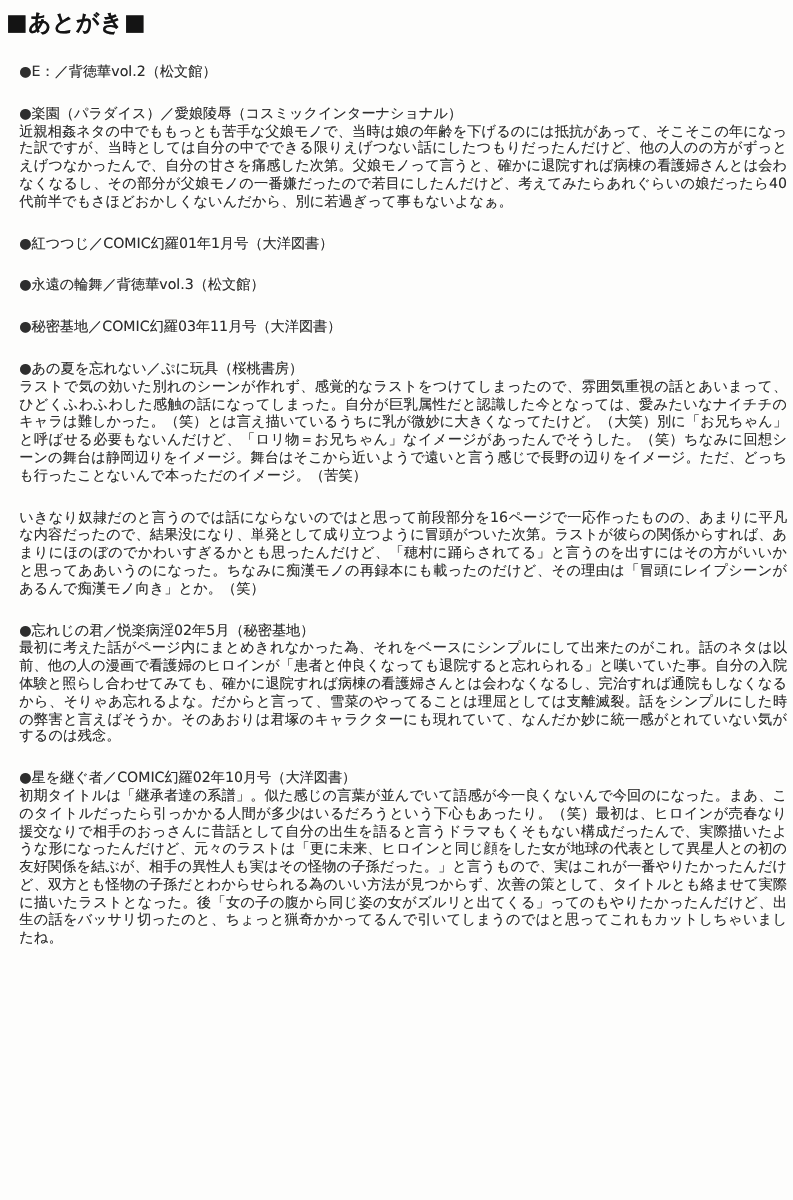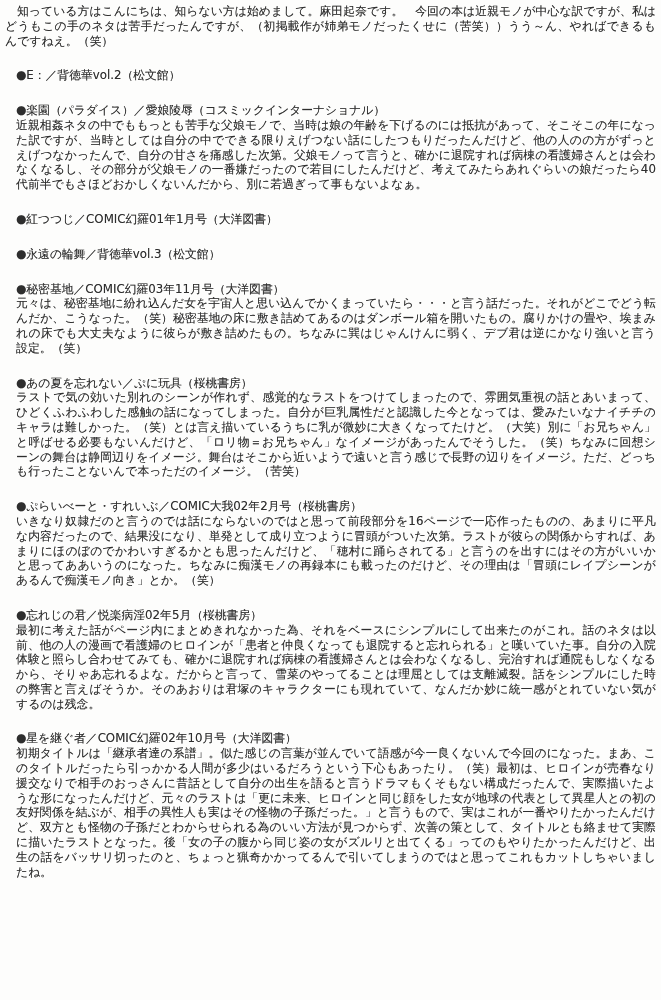--- a/index.html
+++ b/index.html
@@ -37,51 +37,49 @@
     font-size: 11.8px;
     line-height: 14.8px;
     margin: 0;
     text-shadow: 0 0 0.4px rgba(40,40,40,0.45);
   }
 </style>
 </head>
 <body>
 
 <div class="page">
+  <h1 class="title">■あとがき■</h1>
 
-  <p class="para">　知っている方はこんにちは、知らない方は始めまして。麻田起奈です。　今回の本は近親モノが中心な訳ですが、私はどうもこの手のネタは苦手だったんですが、（初掲載作が姉弟モノだったくせに（苦笑））うう～ん、やればできるもんですねえ。（笑）</p>
 
   <div id="sections">
       <div class="sec">
         <p class="sec-title">●E：／背徳華vol.2（松文館）</p>
       </div>
       <div class="sec">
         <p class="sec-title">●楽園（パラダイス）／愛娘陵辱（コスミックインターナショナル）</p>
         <p class="para">近親相姦ネタの中でももっとも苦手な父娘モノで、当時は娘の年齢を下げるのには抵抗があって、そこそこの年になった訳ですが、当時としては自分の中でできる限りえげつない話にしたつもりだったんだけど、他の人のの方がずっとえげつなかったんで、自分の甘さを痛感した次第。父娘モノって言うと、確かに退院すれば病棟の看護婦さんとは会わなくなるし、その部分が父娘モノの一番嫌だったので若目にしたんだけど、考えてみたらあれぐらいの娘だったら40代前半でもさほどおかしくないんだから、別に若過ぎって事もないよなぁ。</p>
       </div>
       <div class="sec">
         <p class="sec-title">●紅つつじ／COMIC幻羅01年1月号（大洋図書）</p>
       </div>
       <div class="sec">
         <p class="sec-title">●永遠の輪舞／背徳華vol.3（松文館）</p>
       </div>
       <div class="sec">
         <p class="sec-title">●秘密基地／COMIC幻羅03年11月号（大洋図書）</p>
-        <p class="para">元々は、秘密基地に紛れ込んだ女を宇宙人と思い込んでかくまっていたら・・・と言う話だった。それがどこでどう転んだか、こうなった。（笑）秘密基地の床に敷き詰めてあるのはダンボール箱を開いたもの。腐りかけの畳や、埃まみれの床でも大丈夫なように彼らが敷き詰めたもの。ちなみに巽はじゃんけんに弱く、デブ君は逆にかなり強いと言う設定。（笑）</p>
       </div>
       <div class="sec">
         <p class="sec-title">●あの夏を忘れない／ぷに玩具（桜桃書房）</p>
         <p class="para">ラストで気の効いた別れのシーンが作れず、感覚的なラストをつけてしまったので、雰囲気重視の話とあいまって、ひどくふわふわした感触の話になってしまった。自分が巨乳属性だと認識した今となっては、愛みたいなナイチチのキャラは難しかった。（笑）とは言え描いているうちに乳が微妙に大きくなってたけど。（大笑）別に「お兄ちゃん」と呼ばせる必要もないんだけど、「ロリ物＝お兄ちゃん」なイメージがあったんでそうした。（笑）ちなみに回想シーンの舞台は静岡辺りをイメージ。舞台はそこから近いようで遠いと言う感じで長野の辺りをイメージ。ただ、どっちも行ったことないんで本っただのイメージ。（苦笑）</p>
       </div>
       <div class="sec">
-        <p class="sec-title">●ぷらいべーと・すれいぶ／COMIC大我02年2月号（桜桃書房）</p>
         <p class="para">いきなり奴隷だのと言うのでは話にならないのではと思って前段部分を16ページで一応作ったものの、あまりに平凡な内容だったので、結果没になり、単発として成り立つように冒頭がついた次第。ラストが彼らの関係からすれば、あまりにほのぼのでかわいすぎるかとも思ったんだけど、「穂村に踊らされてる」と言うのを出すにはその方がいいかと思ってああいうのになった。ちなみに痴漢モノの再録本にも載ったのだけど、その理由は「冒頭にレイプシーンがあるんで痴漢モノ向き」とか。（笑）</p>
       </div>
       <div class="sec">
-        <p class="sec-title">●忘れじの君／悦楽病淫02年5月（桜桃書房）</p>
+        <p class="sec-title">●忘れじの君／悦楽病淫02年5月（秘密基地）</p>
         <p class="para">最初に考えた話がページ内にまとめきれなかった為、それをベースにシンプルにして出来たのがこれ。話のネタは以前、他の人の漫画で看護婦のヒロインが「患者と仲良くなっても退院すると忘れられる」と嘆いていた事。自分の入院体験と照らし合わせてみても、確かに退院すれば病棟の看護婦さんとは会わなくなるし、完治すれば通院もしなくなるから、そりゃあ忘れるよな。だからと言って、雪菜のやってることは理屈としては支離滅裂。話をシンプルにした時の弊害と言えばそうか。そのあおりは君塚のキャラクターにも現れていて、なんだか妙に統一感がとれていない気がするのは残念。</p>
       </div>
       <div class="sec">
         <p class="sec-title">●星を継ぐ者／COMIC幻羅02年10月号（大洋図書）</p>
         <p class="para">初期タイトルは「継承者達の系譜」。似た感じの言葉が並んでいて語感が今一良くないんで今回のになった。まあ、このタイトルだったら引っかかる人間が多少はいるだろうという下心もあったり。（笑）最初は、ヒロインが売春なり援交なりで相手のおっさんに昔話として自分の出生を語ると言うドラマもくそもない構成だったんで、実際描いたような形になったんだけど、元々のラストは「更に未来、ヒロインと同じ顔をした女が地球の代表として異星人との初の友好関係を結ぶが、相手の異性人も実はその怪物の子孫だった。」と言うもので、実はこれが一番やりたかったんだけど、双方とも怪物の子孫だとわからせられる為のいい方法が見つからず、次善の策として、タイトルとも絡ませて実際に描いたラストとなった。後「女の子の腹から同じ姿の女がズルリと出てくる」ってのもやりたかったんだけど、出生の話をバッサリ切ったのと、ちょっと猟奇かかってるんで引いてしまうのではと思ってこれもカットしちゃいましたね。</p>
       </div>
     </div>
 
 </div>
 

